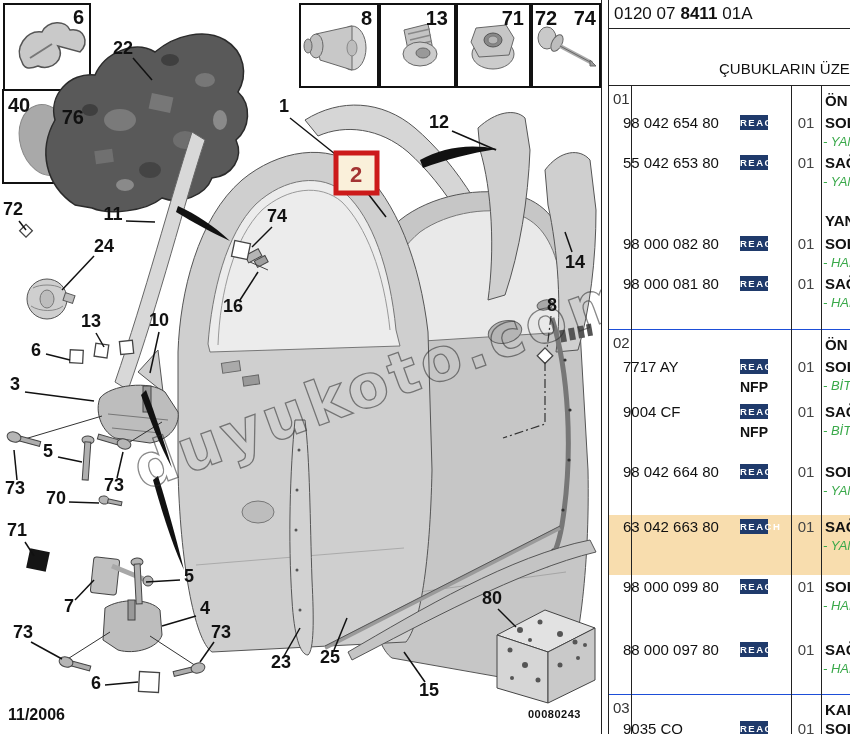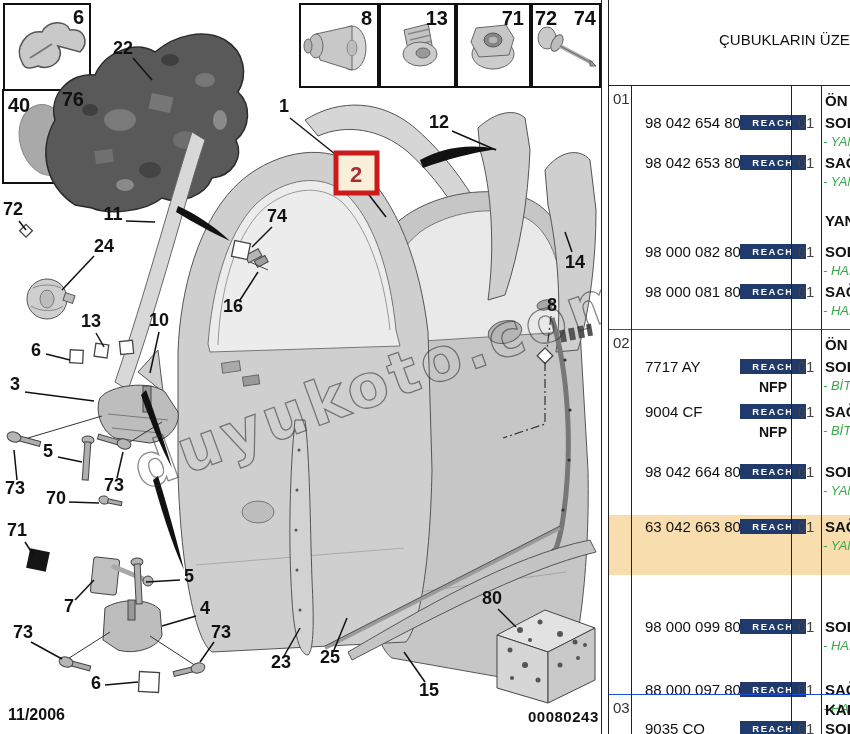--- a/index.html
+++ b/index.html
@@ -6,41 +6,41 @@
   #app{position:relative;width:850px;height:734px;background:#fff;overflow:hidden;
        font-family:"Liberation Sans",sans-serif;color:#111;}
   
   #diagram{position:absolute;left:0;top:0;}
   .callout-num{font:bold 18px "Liberation Sans",sans-serif;fill:#111;text-anchor:middle;}
   .ldr{stroke:#111;stroke-width:1.5;fill:none;}
   .wm{font-family:"DejaVu Sans",sans-serif;font-size:60px;font-weight:bold;fill:none;
       stroke:#2a2a2a;stroke-width:1.3px;opacity:.55;text-anchor:middle;letter-spacing:4px;}
   .box-label{position:absolute;font-weight:bold;font-size:20px;color:#111;}
   #date-label{position:absolute;left:8px;top:706px;font-weight:bold;font-size:16px;}
-  #doc-number{position:absolute;left:528px;top:708px;font-weight:bold;font-size:15px;letter-spacing:.5px;}
+  #doc-number{position:absolute;left:528px;top:708px;font-weight:bold;font-size:11px;letter-spacing:.5px;}
   .marker-num{font:bold 22px "Liberation Sans",sans-serif;fill:#a33333;text-anchor:middle;}
   
   #sep-line{position:absolute;left:601px;top:0;width:1px;height:734px;background:#222;}
   #table-wrap{position:absolute;left:608px;top:0;width:242px;height:734px;border-left:1px solid #222;}
   #code-row{height:24px;border-bottom:1px solid #222;font-size:17px;padding:4px 0 0 5px;white-space:nowrap;}
   #code-row span{margin-right:5px;}
   #code-row .b{font-weight:bold;}
   #title-row{position:relative;height:56px;overflow:hidden;}
   #title-row span{position:absolute;left:110px;bottom:8px;font-size:15px;white-space:nowrap;}
   #table-body{position:absolute;left:0;top:85px;right:0;bottom:0;border-top:1px solid #222;}
   .colline{position:absolute;top:0;bottom:0;width:1px;background:#222;pointer-events:none;}
   .t-section{position:relative;box-sizing:border-box;}
   .t-section + .t-section{border-top:1px solid #1d4ed8;}
   .sec-id{position:absolute;left:4px;top:4px;font-size:15px;color:#333;}
   .g-head,.t-row,.t-spacer{position:relative;}
   .g-head span{position:absolute;left:216px;top:6px;font-weight:bold;font-size:15px;white-space:nowrap;}
-  .t-row .part{position:absolute;left:36px;top:3px;font-size:15px;white-space:nowrap;}
-  .t-row .badge{position:absolute;left:131px;top:4px;width:66px;height:15px;background:#1f3a6b;
+  .t-row .part{position:absolute;left:14px;top:3px;font-size:15px;white-space:nowrap;}
+  .t-row .badge{position:absolute;left:131px;top:4px;width:28px;height:15px;background:#1f3a6b;
                 color:#fff;font-size:9.5px;font-weight:bold;text-align:center;line-height:15px;letter-spacing:1.5px;}
-  .t-row .nfp{position:absolute;left:131px;top:24px;width:47px;text-align:right;font-weight:bold;font-size:14px;}
+  .t-row .nfp{position:absolute;left:131px;top:24px;width:47px;text-align:left;font-weight:bold;font-size:14px;}
   .t-row .qty{position:absolute;left:183px;top:3px;width:28px;text-align:center;font-size:15px;color:#444;}
   .t-row .side{position:absolute;left:216px;top:3px;font-size:15px;font-weight:bold;white-space:nowrap;}
   .t-row .note{position:absolute;left:214px;top:23px;font-size:13px;font-style:italic;color:#3aa94a;white-space:nowrap;}
   .t-row.hl{background:#f8ddae;}
 </style>
 </head>
 <body>
 
 <div id="app">
 
@@ -328,61 +328,64 @@
 
     <g>
       <line class="ldr" x1="366" y1="191" x2="386" y2="217"></line>
       <rect x="336" y="153" width="41" height="40" fill="#faf0da" stroke="#cc1a1a" stroke-width="5"></rect>
       <text class="marker-num" x="356" y="182">2</text>
     </g>
   </svg>
 
   <div class="box-label" style="left:62px;top:6px;width:22px;text-align:right">6</div>
   <div class="box-label" style="left:8px;top:94px">40</div>
-  <div class="box-label" style="left:48px;top:88px;width:36px;text-align:right">76</div>
+  <div class="box-label" style="left:48px;top:106px;width:36px;text-align:right">76</div>
   <div class="box-label" style="left:340px;top:7px;width:32px;text-align:right">8</div>
   <div class="box-label" style="left:412px;top:7px;width:36px;text-align:right">13</div>
   <div class="box-label" style="left:490px;top:7px;width:34px;text-align:right">71</div>
   <div class="box-label" style="left:535px;top:7px">72</div>
   <div class="box-label" style="left:568px;top:7px;width:28px;text-align:right">74</div>
 
   <div id="date-label">11/2006</div>
   <div id="doc-number">00080243</div>
 
   <div id="sep-line"></div>
 
   <div id="table-wrap">
+    <div id="code-row">
+      <span>0120 07</span><span class="b">8411</span><span>01A</span>
+    </div>
     <div id="title-row">
       <span>ÇUBUKLARIN ÜZER</span>
     </div>
     <div id="table-body">
       <div id="sections">
           <div class="t-section" style="height: 243px;">
             <span class="sec-id">01</span>
             <div class="g-head" style="height: 25px;">
               <span>ÖN KA</span>
             </div>
             <div class="t-row" style="height: 40px;">
               <span class="part">98 042 654 80</span>
               <span class="badge">REACH</span>
               <span class="qty">01</span>
               <span class="side">SOL</span>
               <span class="note">- YAN</span>
             </div>
             <div class="t-row" style="height: 55px;">
-              <span class="part">98 042 653 80</span>
+              <span class="part">55 042 653 80</span>
               <span class="badge">REACH</span>
               <span class="qty">01</span>
               <span class="side">SAĞ</span>
               <span class="note">- YAN</span>
             </div>
             <div class="g-head" style="height: 26px;">
               <span>YAN K</span>
             </div>
-            <div class="t-row" style="height: 40px; margin-top: 8px;">
+            <div class="t-row" style="height: 40px;">
               <span class="part">98 000 082 80</span>
               <span class="badge">REACH</span>
               <span class="qty">01</span>
               <span class="side">SOL</span>
               <span class="note">- HAR</span>
             </div>
             <div class="t-row" style="height: 57px;">
               <span class="part">98 000 081 80</span>
               <span class="badge">REACH</span>
               <span class="qty">01</span>
@@ -419,21 +422,21 @@
               <span class="side">SOL</span>
               <span class="note">- YAN</span>
             </div>
             <div class="t-row hl" style="height: 60px;">
               <span class="part">63 042 663 80</span>
               <span class="badge">REACH</span>
               <span class="qty">01</span>
               <span class="side">SAĞ</span>
               <span class="note">- YAN</span>
             </div>
-            <div class="t-row" style="height: 63px; margin-top: 40px;">
+            <div class="t-row" style="height: 63px;">
               <span class="part">98 000 099 80</span>
               <span class="badge">REACH</span>
               <span class="qty">01</span>
               <span class="side">SOL</span>
               <span class="note">- HAR</span>
             </div>
             <div class="t-row" style="height: 57px;">
               <span class="part">88 000 097 80</span>
               <span class="badge">REACH</span>
               <span class="qty">01</span>

